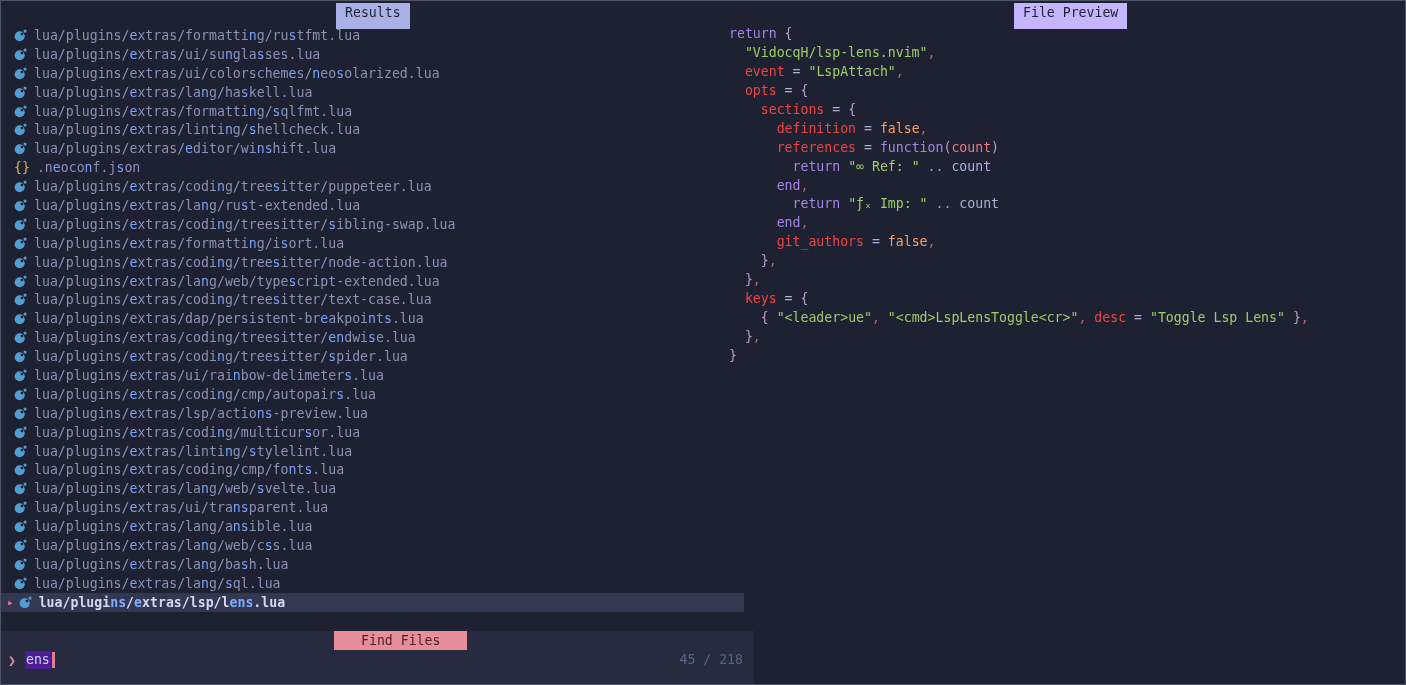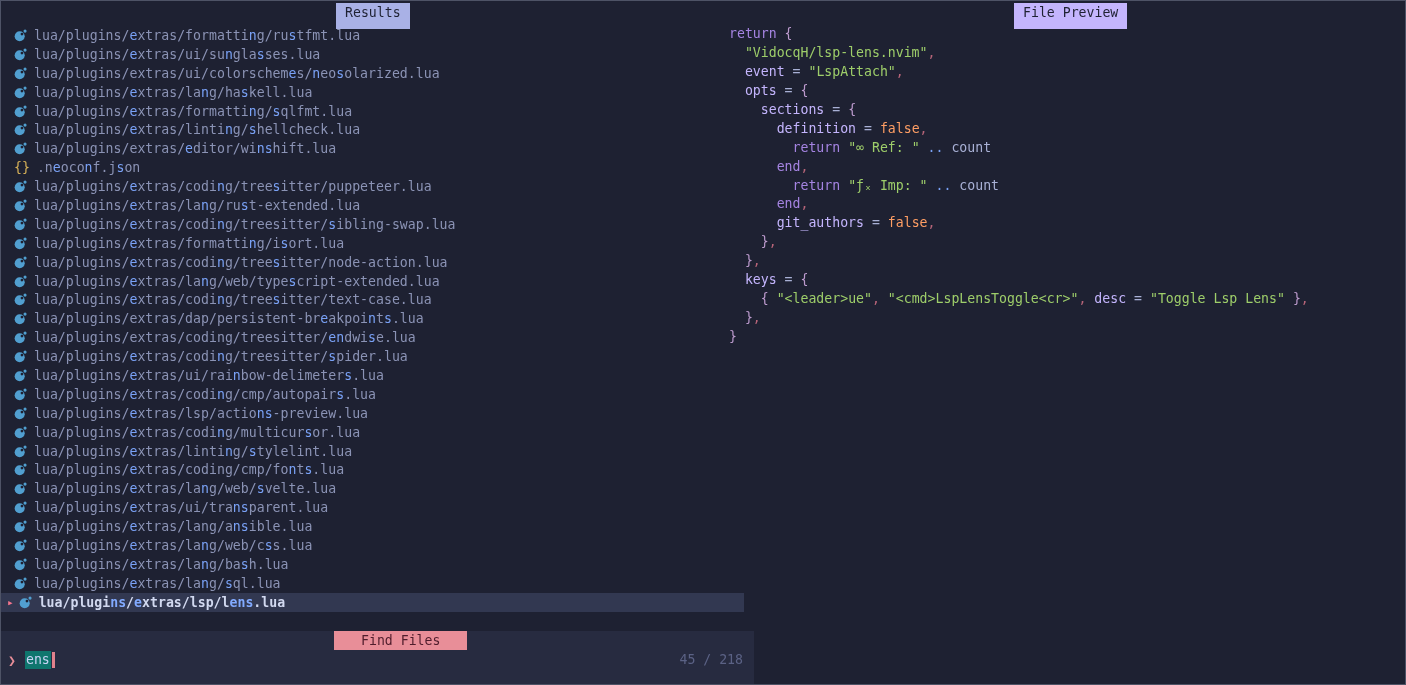--- a/index.html
+++ b/index.html
@@ -19,35 +19,35 @@
   .row.selected{padding-left:6px;background:#323851;width:743px;box-sizing:border-box;
        color:#d2d9f0;font-weight:bold;}
   .row.selected .caret{display:inline-block;color:#f7768e;margin-right:5px;font-weight:normal;font-size:11px;}
   .ficon{width:13px;height:13px;margin-right:7px;flex:none;}
   .json-icon{color:#d6b158;margin-right:7px;flex:none;}
   .m{color:#7aa2f7;}
   .row.selected .m{color:#82aaff;}
   .preview-code{position:absolute;left:728px;top:24px;color:#a9b1d6;}
   .ln{height:18.95px;line-height:18.95px;white-space:pre;}
   .kw{color:#a584e2;}
-  .id{color:#c4b5fd;}
+  .id{color:#ef4444;}
   .str{color:#9ece6a;}
   .bool{color:#ff9e64;}
   .brace{color:#bd9bce;}
   .comma{color:#b96579;}
   .eq{color:#a9b1d6;}
   .op{color:#7aa2f7;}
   .param{color:#ea7a85;}
   .fg{color:#a9b1d6;}
   .prompt-win{position:absolute;left:0;top:630px;width:753px;height:54px;background:#272b40;}
   .badge-findfiles{position:absolute;top:0;left:333px;height:19px;line-height:19px;
        padding:0 27px;background:#e88e98;color:#501d2c;white-space:pre;}
   .prompt-line{position:absolute;top:19px;left:7px;height:20px;display:flex;align-items:center;}
   .prompt-caret{color:#e88e98;margin-right:9px;font-weight:bold;}
-  .query{color:#c8d3f5;background:#0f766e;padding:0 1px;line-height:18px;}
+  .query{color:#c8d3f5;background:#4c1d95;padding:0 1px;line-height:18px;}
   .cursor{display:inline-block;width:3px;height:16px;background:#e0828c;margin-left:1px;}
   .counter{position:absolute;right:11px;top:21px;color:#5b6285;white-space:pre;}
 </style>
 </head>
 <body>
 
 <div class="screen">
 
   <div class="badge badge-results">Results</div>
   <div class="badge badge-preview">File Preview</div>
@@ -206,20 +206,21 @@
           </svg></span><span><span>l</span><span>u</span><span>a</span><span>/</span><span>p</span><span>l</span><span>u</span><span>g</span><span>i</span><span class="m">n</span><span class="m">s</span><span>/</span><span class="m">e</span><span>x</span><span>t</span><span>r</span><span>a</span><span>s</span><span>/</span><span>l</span><span>s</span><span>p</span><span>/</span><span>l</span><span class="m">e</span><span class="m">n</span><span class="m">s</span><span>.</span><span>l</span><span>u</span><span>a</span></span></div>
     </div>
 
   <div class="preview-code">
       <div class="ln"><span class="kw">return</span><span class="fg"> </span><span class="brace">{</span></div>
       <div class="ln"><span class="fg">  </span><span class="str">"VidocqH/lsp-lens.nvim"</span><span class="comma">,</span></div>
       <div class="ln"><span class="fg">  </span><span class="id">event</span><span class="fg"> </span><span class="eq">=</span><span class="fg"> </span><span class="str">"LspAttach"</span><span class="comma">,</span></div>
       <div class="ln"><span class="fg">  </span><span class="id">opts</span><span class="fg"> </span><span class="eq">=</span><span class="fg"> </span><span class="brace">{</span></div>
       <div class="ln"><span class="fg">    </span><span class="id">sections</span><span class="fg"> </span><span class="eq">=</span><span class="fg"> </span><span class="brace">{</span></div>
       <div class="ln"><span class="fg">      </span><span class="id">definition</span><span class="fg"> </span><span class="eq">=</span><span class="fg"> </span><span class="bool">false</span><span class="comma">,</span></div>
+      <div class="ln"><span class="fg">      </span><span class="id">references</span><span class="fg"> </span><span class="eq">=</span><span class="fg"> </span><span class="kw">function</span><span class="brace">(</span><span class="param">count</span><span class="brace">)</span></div>
       <div class="ln"><span class="fg">        </span><span class="kw">return</span><span class="fg"> </span><span class="str">"∞ Ref: "</span><span class="fg"> </span><span class="op">..</span><span class="fg"> </span><span class="fg">count</span></div>
       <div class="ln"><span class="fg">      </span><span class="kw">end</span><span class="comma">,</span></div>
       <div class="ln"><span class="fg">        </span><span class="kw">return</span><span class="fg"> </span><span class="str">"ƒₓ Imp: "</span><span class="fg"> </span><span class="op">..</span><span class="fg"> </span><span class="fg">count</span></div>
       <div class="ln"><span class="fg">      </span><span class="kw">end</span><span class="comma">,</span></div>
       <div class="ln"><span class="fg">      </span><span class="id">git_authors</span><span class="fg"> </span><span class="eq">=</span><span class="fg"> </span><span class="bool">false</span><span class="comma">,</span></div>
       <div class="ln"><span class="fg">    </span><span class="brace">}</span><span class="comma">,</span></div>
       <div class="ln"><span class="fg">  </span><span class="brace">}</span><span class="comma">,</span></div>
       <div class="ln"><span class="fg">  </span><span class="id">keys</span><span class="fg"> </span><span class="eq">=</span><span class="fg"> </span><span class="brace">{</span></div>
       <div class="ln"><span class="fg">    </span><span class="brace">{</span><span class="fg"> </span><span class="str">"&lt;leader&gt;ue"</span><span class="comma">,</span><span class="fg"> </span><span class="str">"&lt;cmd&gt;LspLensToggle&lt;cr&gt;"</span><span class="comma">,</span><span class="fg"> </span><span class="id">desc</span><span class="fg"> </span><span class="eq">=</span><span class="fg"> </span><span class="str">"Toggle Lsp Lens"</span><span class="fg"> </span><span class="brace">}</span><span class="comma">,</span></div>
       <div class="ln"><span class="fg">  </span><span class="brace">}</span><span class="comma">,</span></div>

